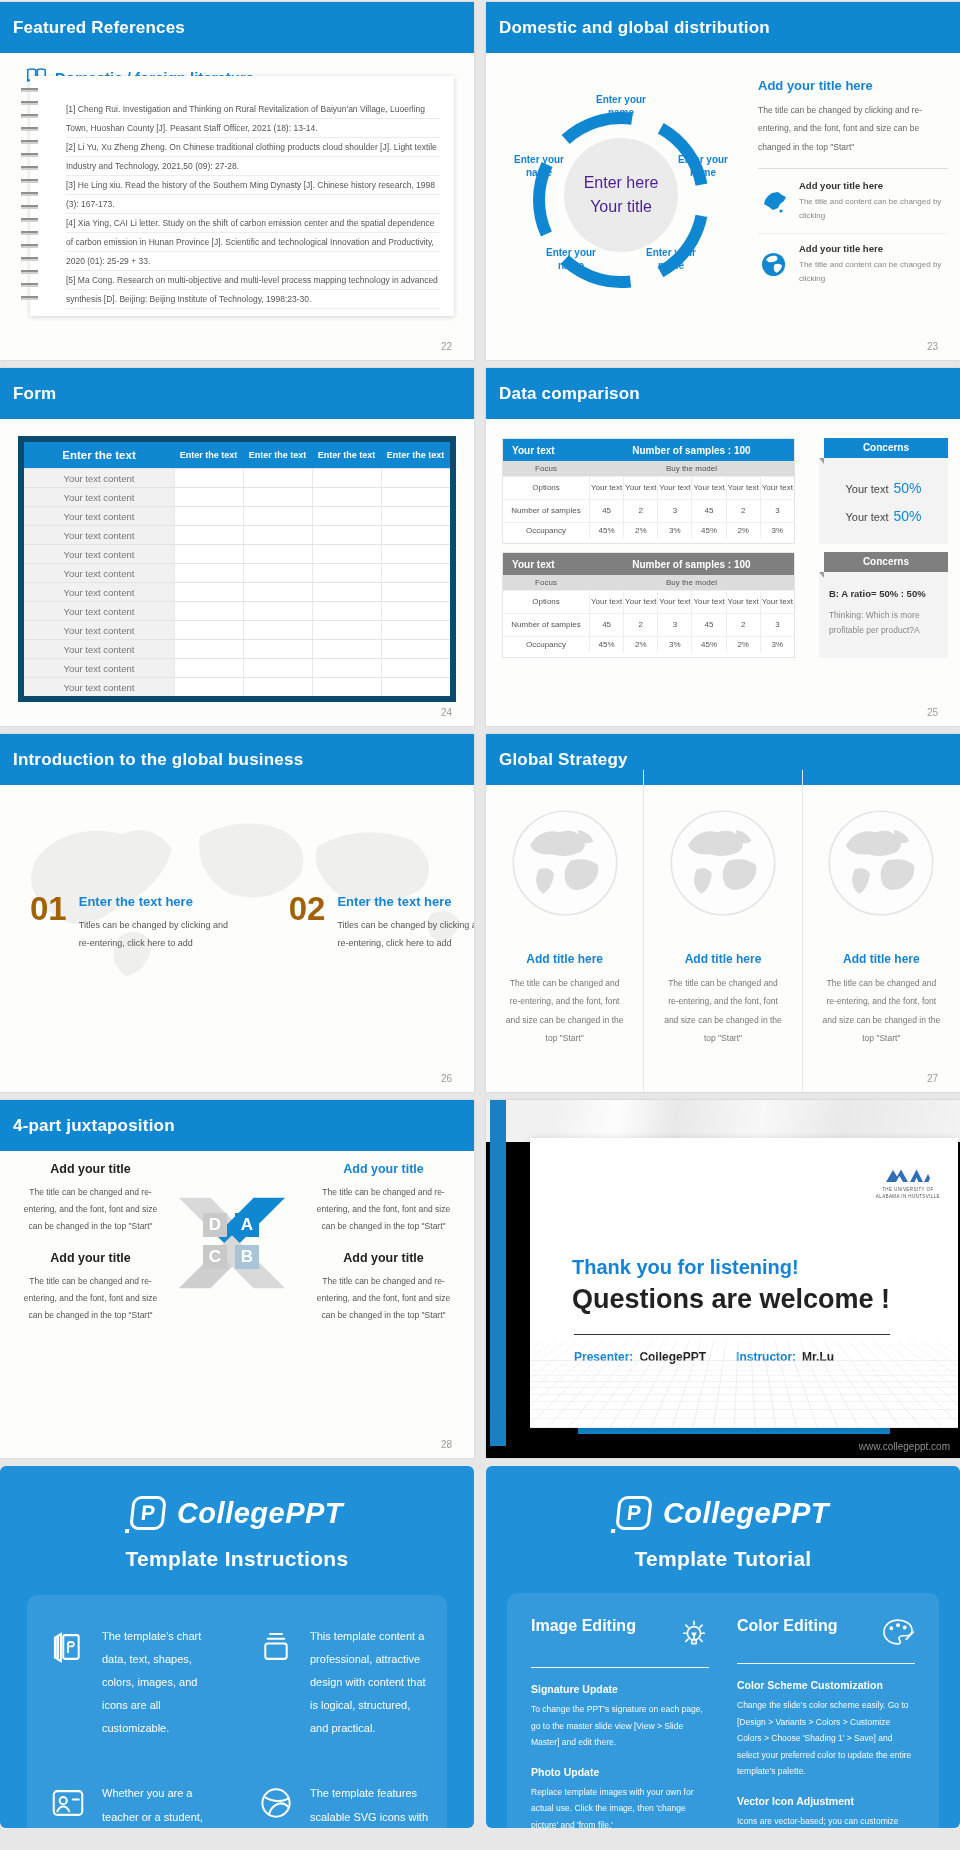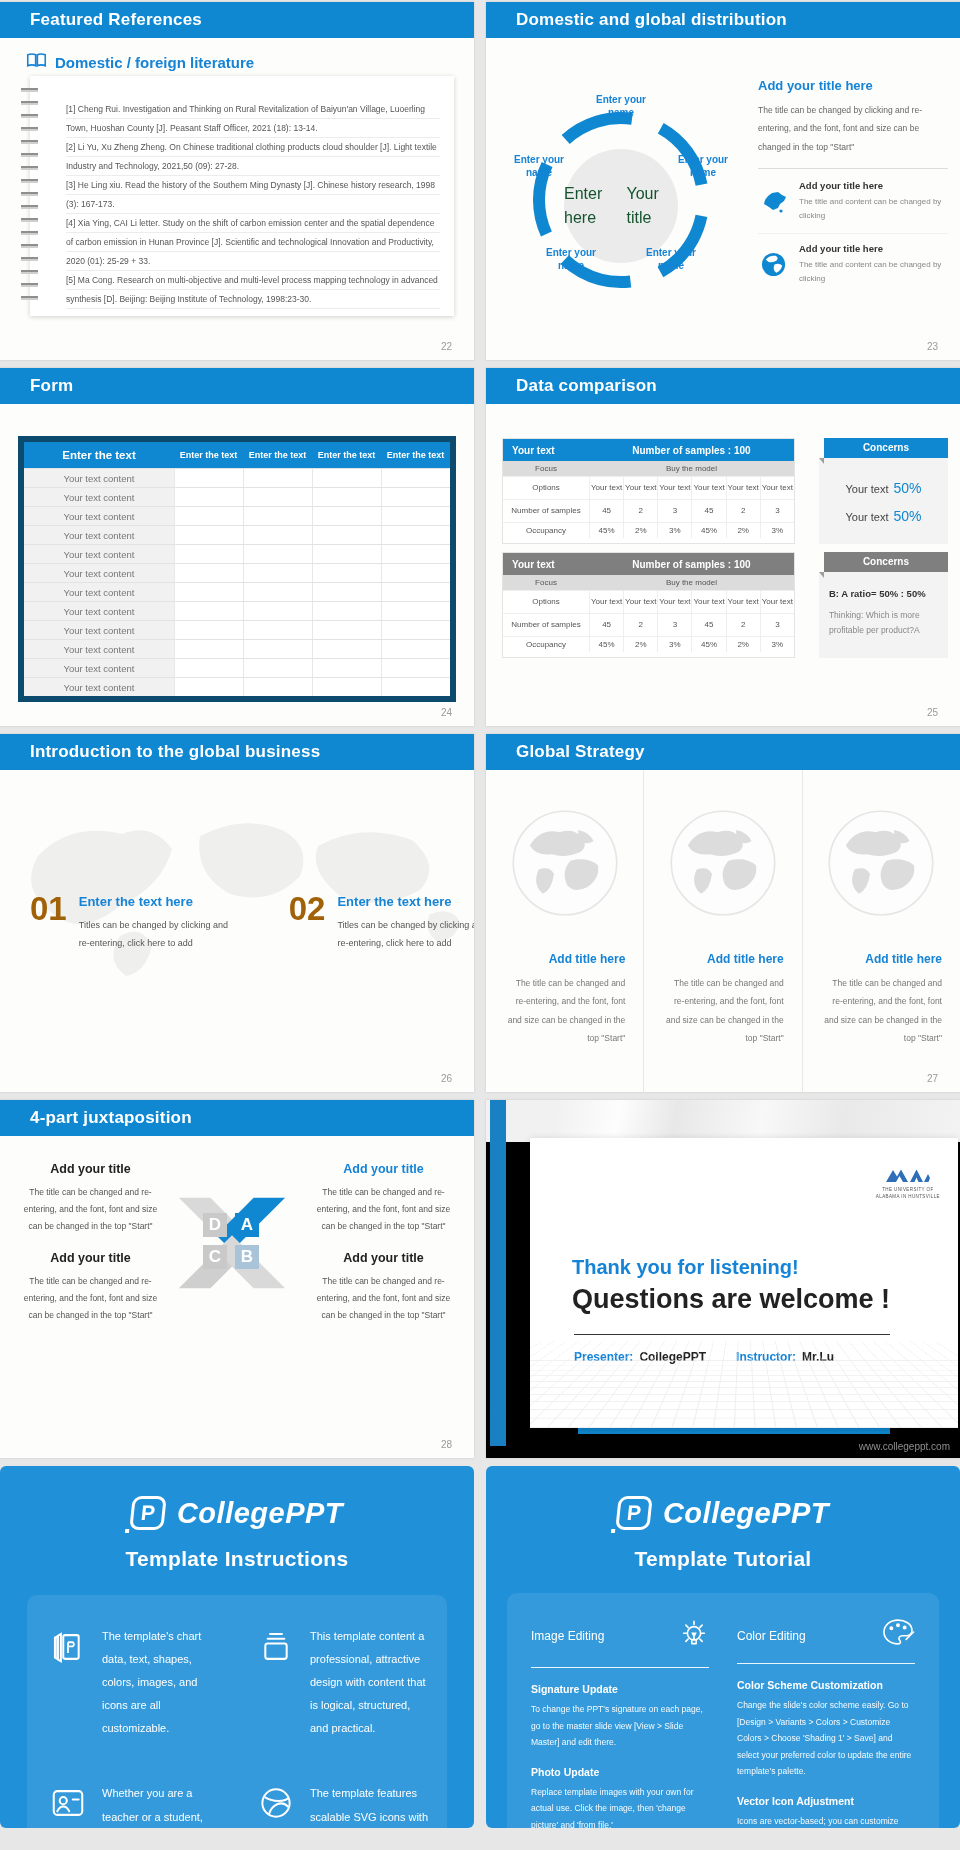--- a/index.html
+++ b/index.html
@@ -1,31 +1,31 @@
 <!DOCTYPE html>
 <html><head>
 <meta charset="utf-8">
 <style>
 *{margin:0;padding:0;box-sizing:border-box}
 html,body{width:960px}
 body{height:1850px;background:#e7e7e7;font-family:"Liberation Sans",sans-serif;position:relative;overflow:hidden}
 .grid{display:grid;grid-template-columns:474px 474px;grid-template-rows:358px 358px 358px 358px 362px;gap:8px 12px;padding:2px 0 0 0}
 .slide{background:#fdfdfb;position:relative;overflow:hidden;box-shadow:0 0 2px rgba(0,0,0,.15)}
-.titlebar{height:36px;background:#0f88d1;color:#fff;display:flex;align-items:center;padding-left:30px;font-size:17px;font-weight:bold;letter-spacing:.2px}
+.titlebar{height:51px;background:#0f88d1;color:#fff;display:flex;align-items:center;padding-left:13px;font-size:17px;font-weight:bold;letter-spacing:.2px}
 .pagenum{position:absolute;right:22px;bottom:8px;font-size:10px;color:#9a9a9a}
 
 .s22-section{display:flex;align-items:center;gap:8px;margin:14px 0 0 26px;color:#1583d6;font-weight:bold;font-size:15px}
 .s22-card{position:absolute;left:30px;right:20px;top:74px;bottom:44px;background:#fff;box-shadow:0 1px 5px rgba(0,0,0,.18);padding:24px 14px 10px 36px}
 .s22-spiral{position:absolute;left:-9px;top:8px;bottom:8px;width:17px;background:repeating-linear-gradient(to bottom,transparent 0 4px,#8f8f8f 4px 6px,#cfcfcf 6px 8px,transparent 8px 13px)}
 .s22-list{font-size:8.5px;color:#555;line-height:19px;background-image:repeating-linear-gradient(to bottom,transparent 0 18px,#ececec 18px 19px)}
 .ref{margin:0}
 
 .s23-diagram{position:absolute;left:10px;top:40px;width:250px;height:280px}
 .s23-arcs{position:absolute;left:0;top:33px}
-.s23-center{position:absolute;left:68px;top:107px;width:114px;height:114px;border-radius:50%;background:#ebebeb;display:flex;flex-direction:row;align-items:center;justify-content:center;color:#14532d;font-size:16px;line-height:1.5}
+.s23-center{position:absolute;left:68px;top:96px;width:114px;height:114px;border-radius:50%;background:#ebebeb;display:flex;flex-direction:column;align-items:center;justify-content:center;color:#4c1d95;font-size:16px;line-height:1.5}
 .ring-label{position:absolute;width:50px;text-align:center;color:#1583d6;font-weight:bold;font-size:10px;line-height:1.25}
 div.ring-label:nth-of-type(1){left:100px;top:52px}
 div.ring-label:nth-of-type(2){left:18px;top:112px}
 div.ring-label:nth-of-type(3){left:182px;top:112px}
 div.ring-label:nth-of-type(4){left:50px;top:205px}
 div.ring-label:nth-of-type(5){left:150px;top:205px}
 .s23-right{position:absolute;left:272px;top:76px;right:12px}
 .s23-right h3{color:#1583d6;font-size:13px;margin-bottom:8px}
 .s23-right>p{font-size:8.5px;color:#666;line-height:2.15}
 .s23-div{border-top:1px solid #ddd;margin:12px 0 2px}
@@ -68,21 +68,21 @@
 .c-note{font-size:8.5px;color:#888;line-height:1.8;margin-top:9px}
 
 .s26-map{position:absolute;left:0;right:0;top:60px;opacity:.8}
 .s26-items{position:absolute;top:158px;left:30px;right:8px;display:flex;gap:52px}
 .s26-item{display:flex;gap:12px}
 .s26-num{font-size:33px;font-weight:bold;color:#a16207;line-height:1}
 .s26-item h4{font-size:13px;color:#1583d6;margin:2px 0 7px}
 .s26-item p{font-size:9px;color:#555;line-height:2.05;width:158px}
 
 .strategy-cols{position:absolute;top:36px;left:0;right:0;bottom:0;display:flex}
-.col{flex:1;padding:0 18px;text-align:right}
+.col{flex:1;padding:0 18px;text-align:center}
 .col+.col{border-left:1px solid #e8e8e8}
 .col .globe{display:block;margin:38px auto 0}
 .col h4{color:#1583d6;font-size:12px;margin-top:34px}
 .col p{font-size:8.5px;color:#777;line-height:2.15;margin-top:8px}
 
 .s28-wrap{position:absolute;top:62px;left:16px;right:16px}
 .s28-grid{display:grid;grid-template-columns:1fr 128px 1fr;grid-template-rows:auto auto;column-gap:8px;row-gap:16px}
 .qblock .qtitle{font-size:12.5px;font-weight:bold;color:#222;text-align:center;margin-bottom:8px}
 .qblock.tr .qtitle{color:#1583d6}
 .qblock p{font-size:8.5px;color:#555;line-height:2;text-align:center}
@@ -117,21 +117,21 @@
 .brand-badge{width:34px;height:34px;border:3px solid #fff;border-radius:9px;display:flex;align-items:center;justify-content:center;font-weight:bold;font-size:21px;color:#fff;transform:skewX(-6deg);position:relative}
 .brand-badge::after{content:"";position:absolute;left:-7px;bottom:-6px;width:4px;height:4px;background:#fff}
 .brand-name{font-size:29px;font-weight:bold;font-style:italic;letter-spacing:.5px}
 .panel-heading{text-align:center;font-size:21px;font-weight:bold;margin-top:17px;letter-spacing:.3px}
 .cards{width:420px;margin:24px auto 0;background:rgba(255,255,255,.09);border-radius:10px;display:grid;grid-template-columns:1fr 1fr;padding:4px 2px}
 .icard{display:flex;gap:13px;padding:26px 14px 16px 18px}
 .icard .ic{flex:none;width:42px;display:flex;justify-content:center;padding-top:2px}
 .icard p{font-size:11px;line-height:2.1}
 .tut{width:432px;margin:22px auto 0;background:rgba(255,255,255,.09);border-radius:10px;display:grid;grid-template-columns:1fr 1fr;column-gap:28px;padding:24px 24px 26px}
 .tcol-head{display:flex;justify-content:space-between;align-items:flex-start;border-bottom:1.5px solid rgba(255,255,255,.9);padding-bottom:12px}
-.tcol-head h3{font-size:12px;font-weight:normal;margin-top:12px}
+.tcol-head h3{font-size:16px;font-weight:bold;margin-top:0}
 .titem h5{font-size:10.5px;margin:15px 0 6px}
 .titem p{font-size:8.5px;line-height:1.95;color:rgba(255,255,255,.96)}
 </style>
 </head>
 <body>
 
 <div class="grid">
 
   <div class="slide">
     <div class="titlebar">Featured References</div>

